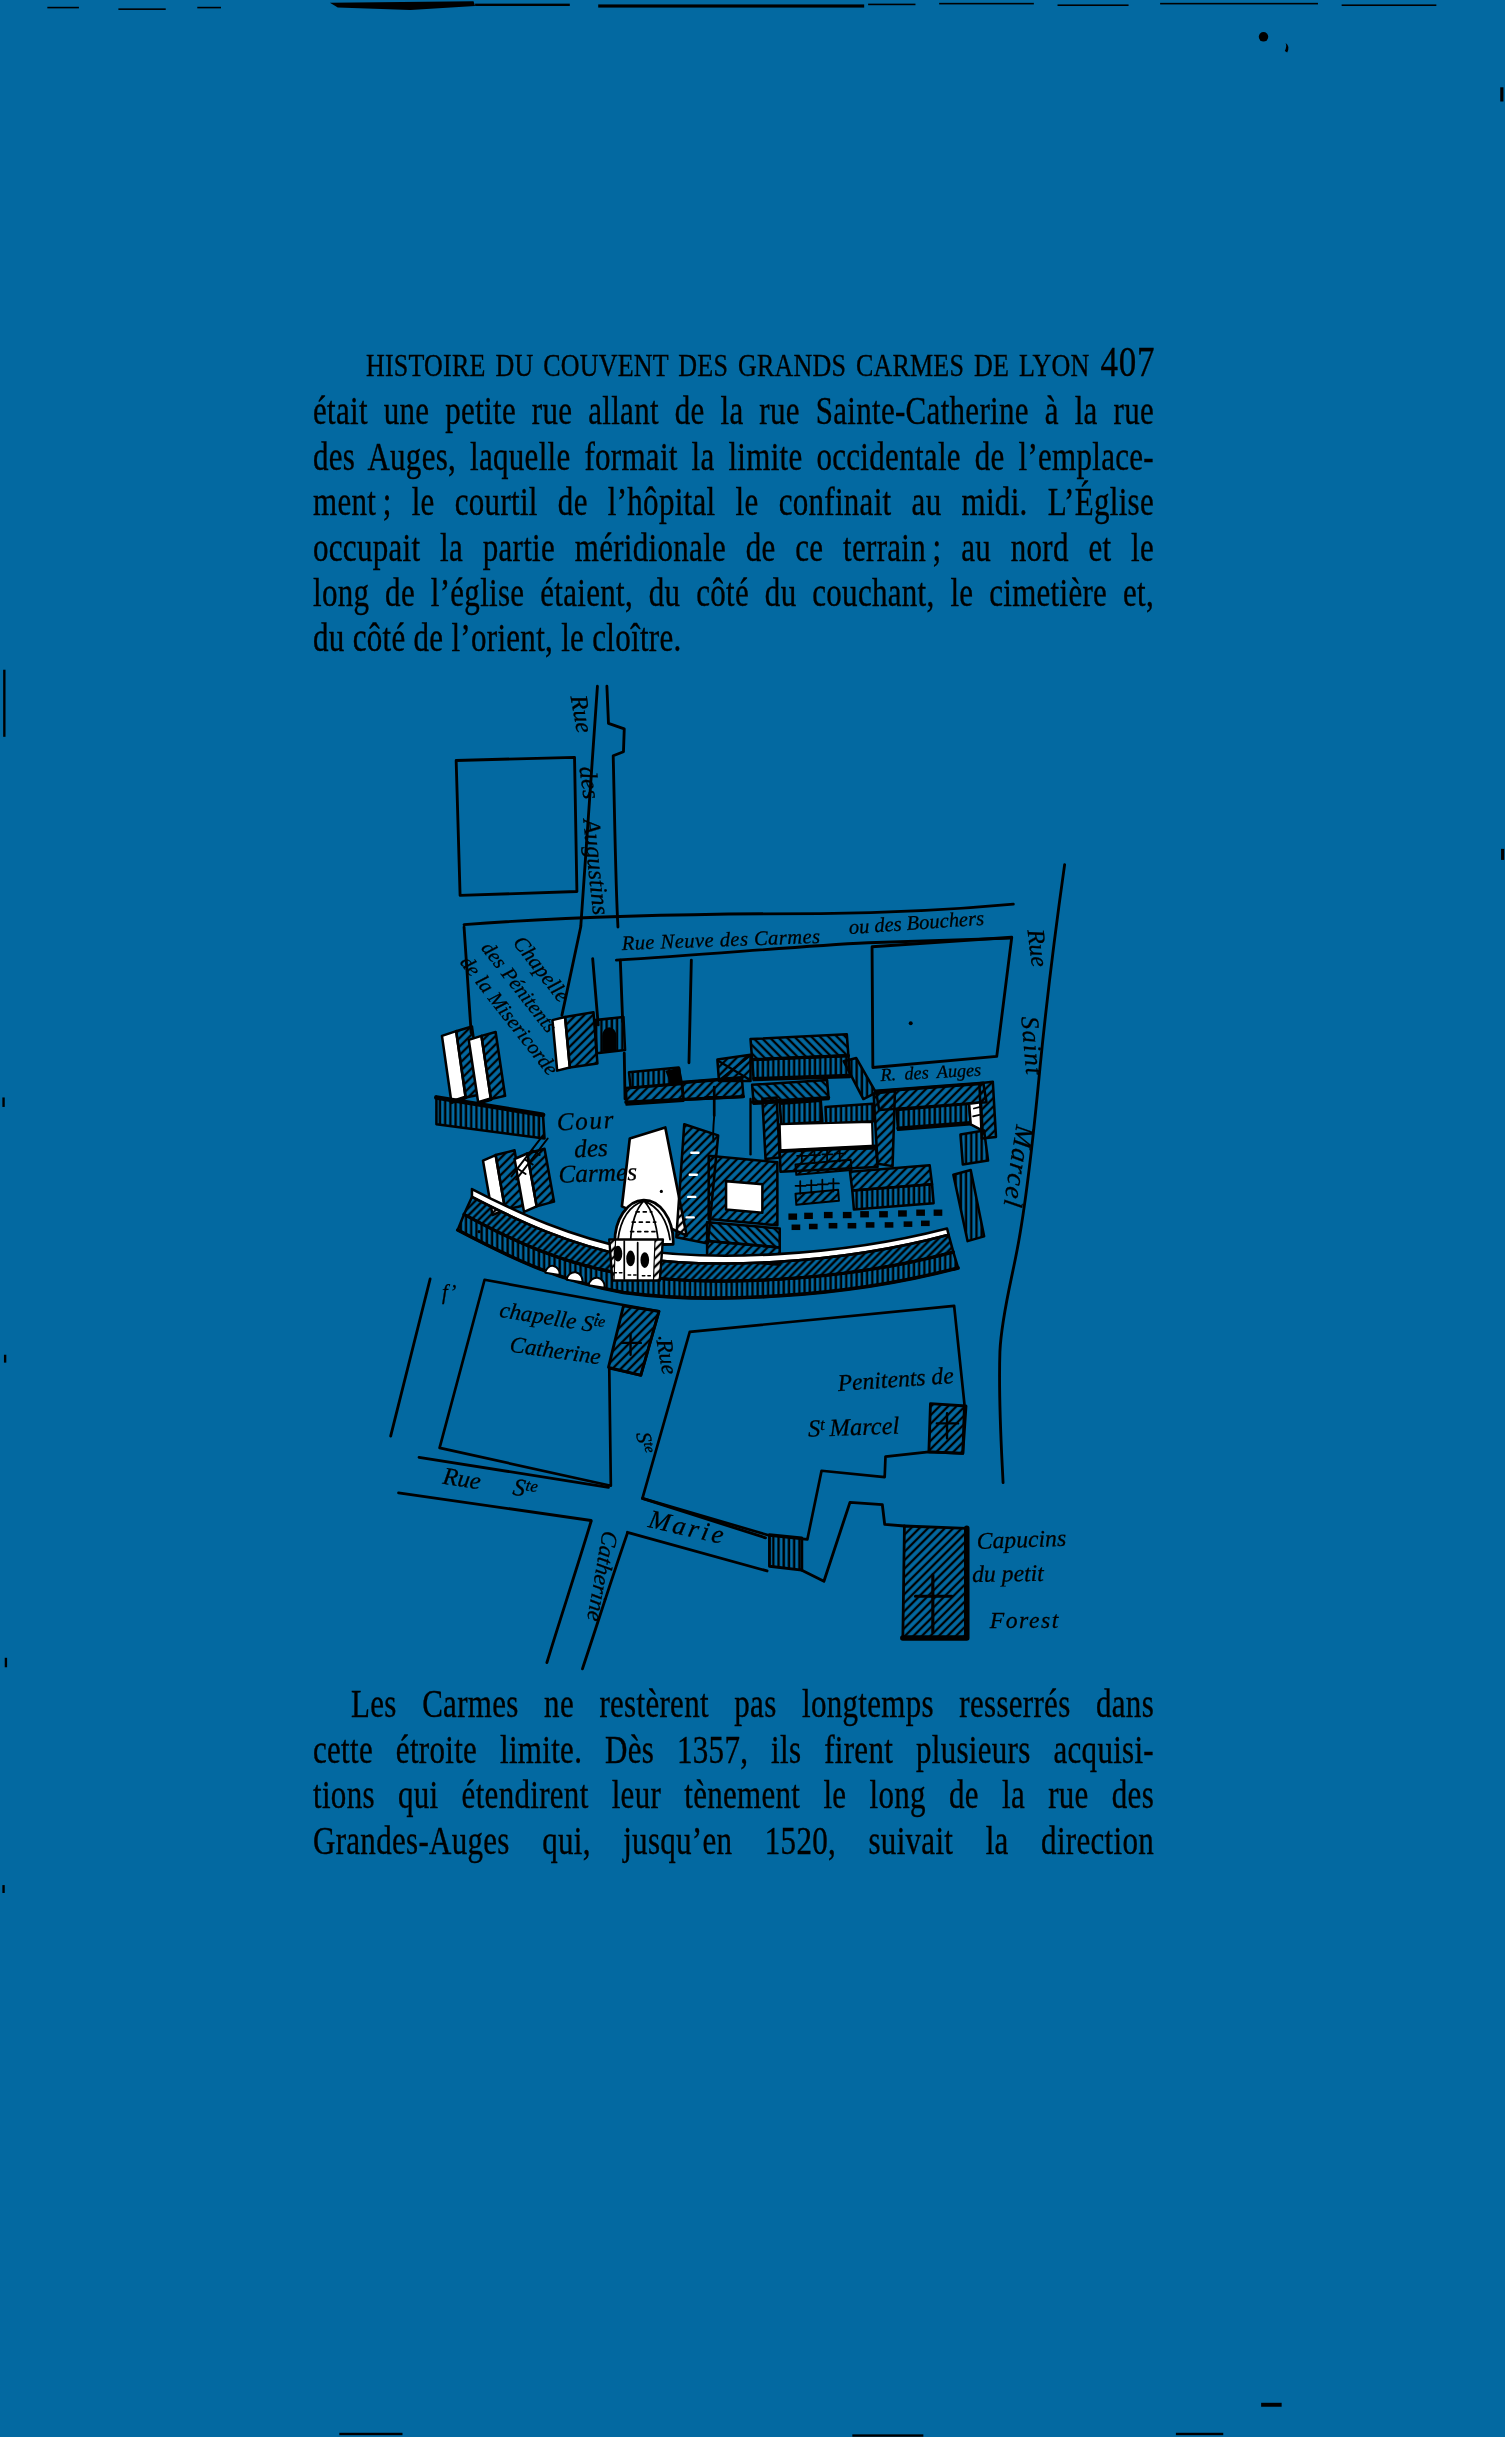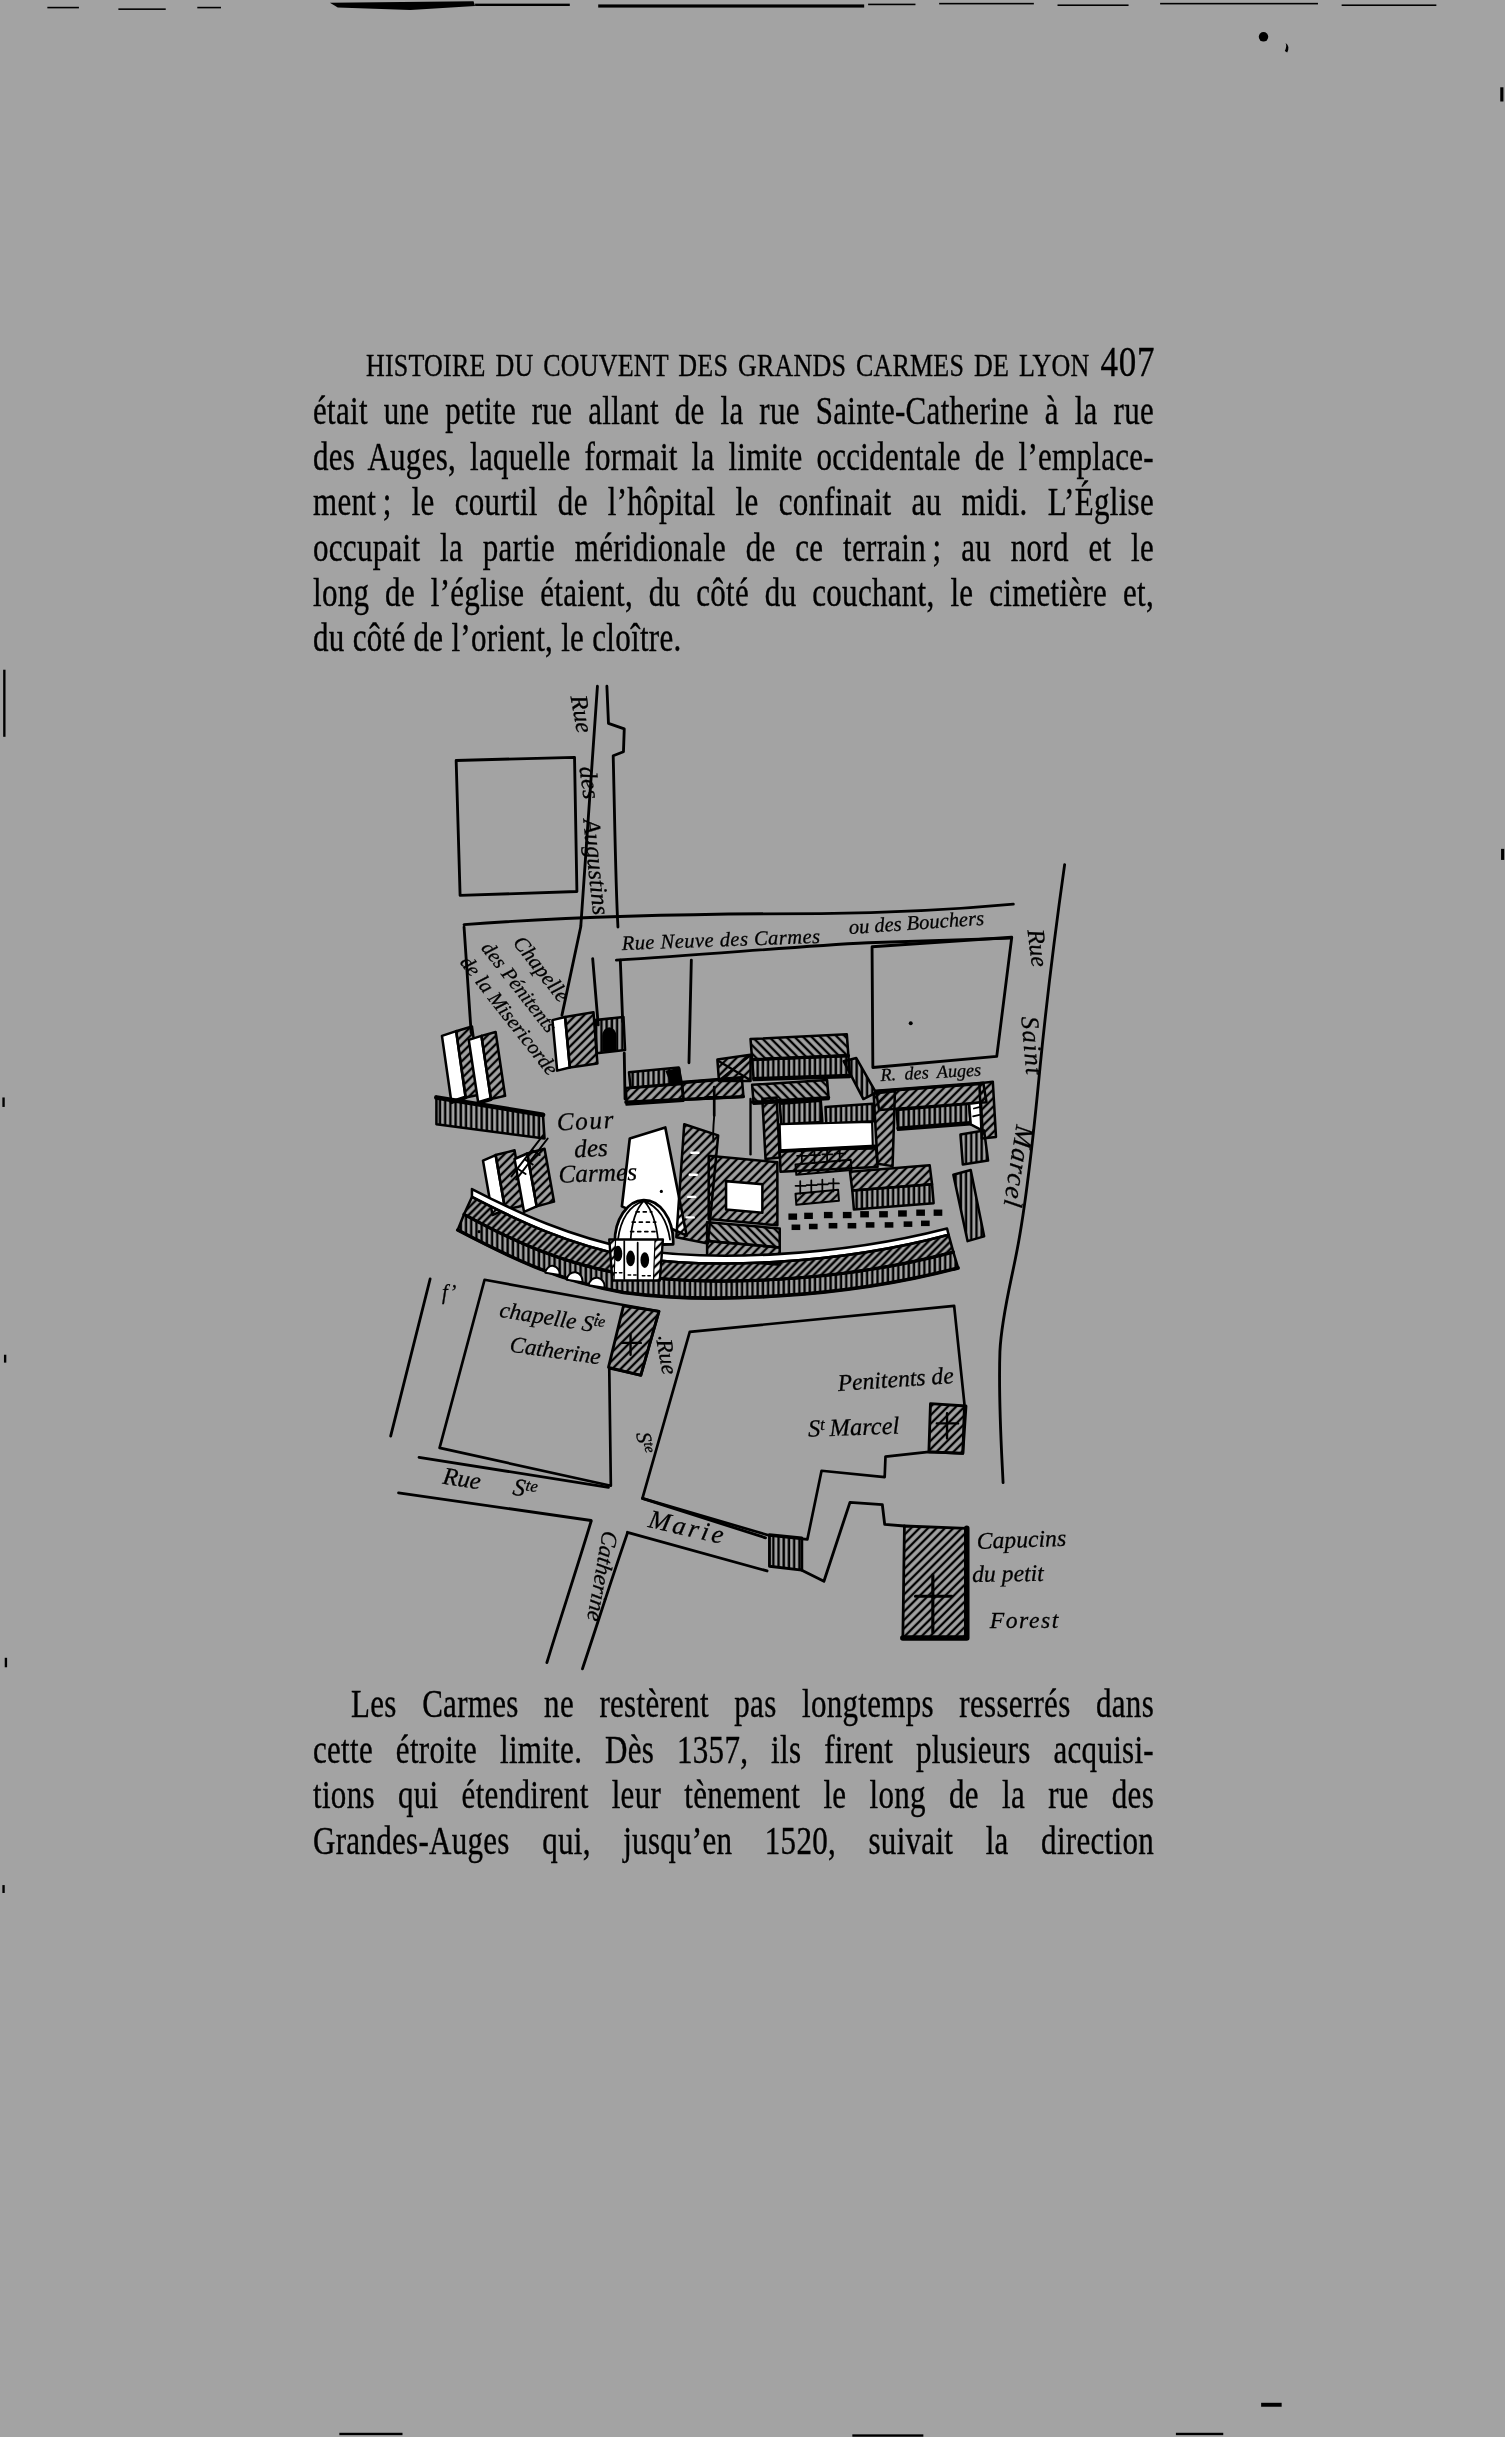--- a/index.html
+++ b/index.html
@@ -1,16 +1,16 @@
 <!DOCTYPE html>
 <html style="font-size:12.6px"><head>
 <meta charset="utf-8">
 <style>
   html,body{margin:0;padding:0;background:#fff;}
-  #page{position:relative;width:1505px;height:2438px;background:#a3a3a3;overflow:hidden;
+  #page{position:relative;width:1505px;height:2438px;background:#0369a1;overflow:hidden;
         font-family:"Liberation Serif", serif;color:#000;
         -webkit-text-stroke:0.3px #000;}
   .hdr{position:absolute;left:366px;top:339px;width:789px;font-size:26px;
        letter-spacing:0.2px;word-spacing:3.2px;white-space:nowrap;
        transform:scaleY(1.18);transform-origin:0 0;}
   .hdr .num{font-size:35px;letter-spacing:0.8px;margin-left:11px;}
   .para{position:absolute;left:313px;width:841px;}
   .para .ln{height:36px;line-height:36px;font-size:31px;text-align:justify;
             text-align-last:justify;white-space:nowrap;letter-spacing:0.3px;}
   .para .ln.noj{text-align-last:left;}

